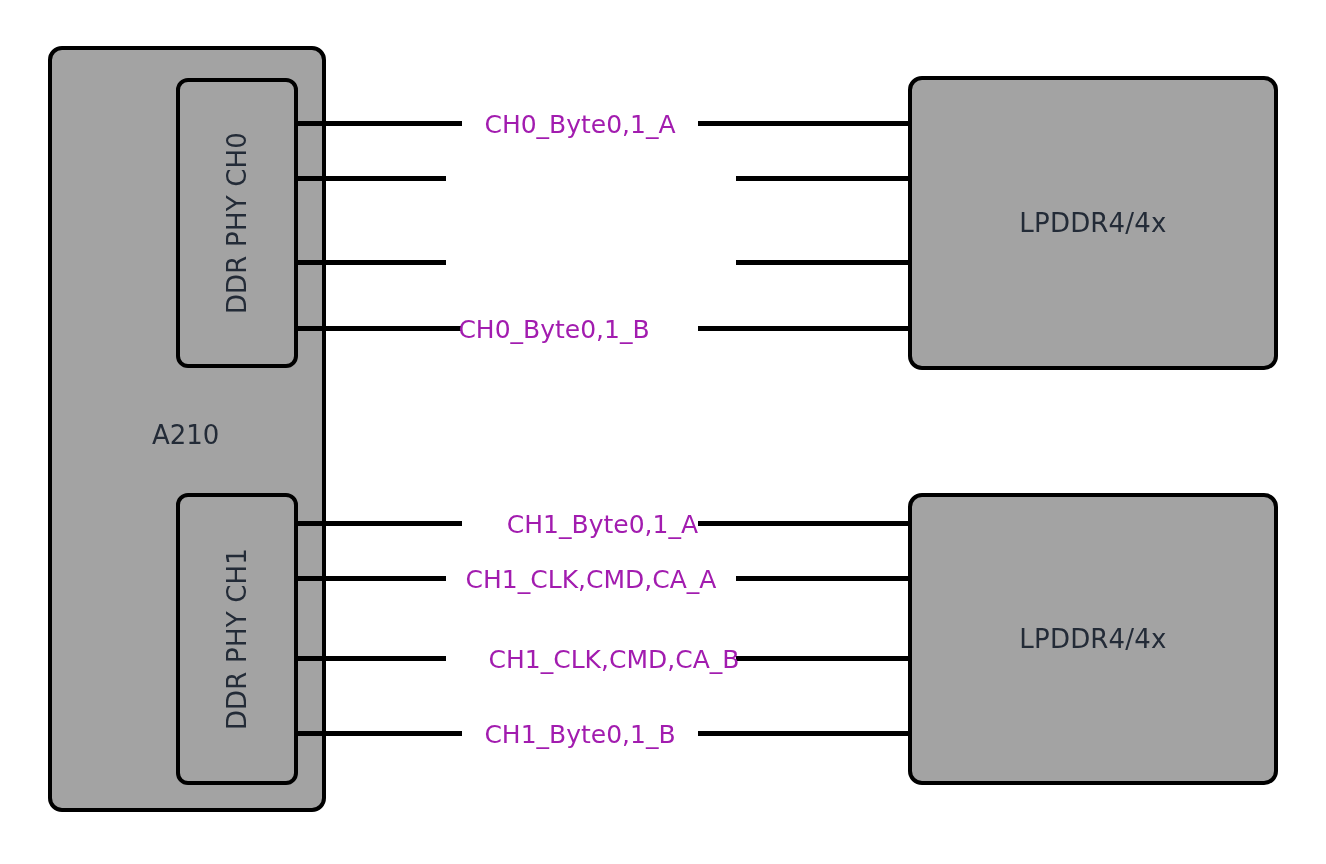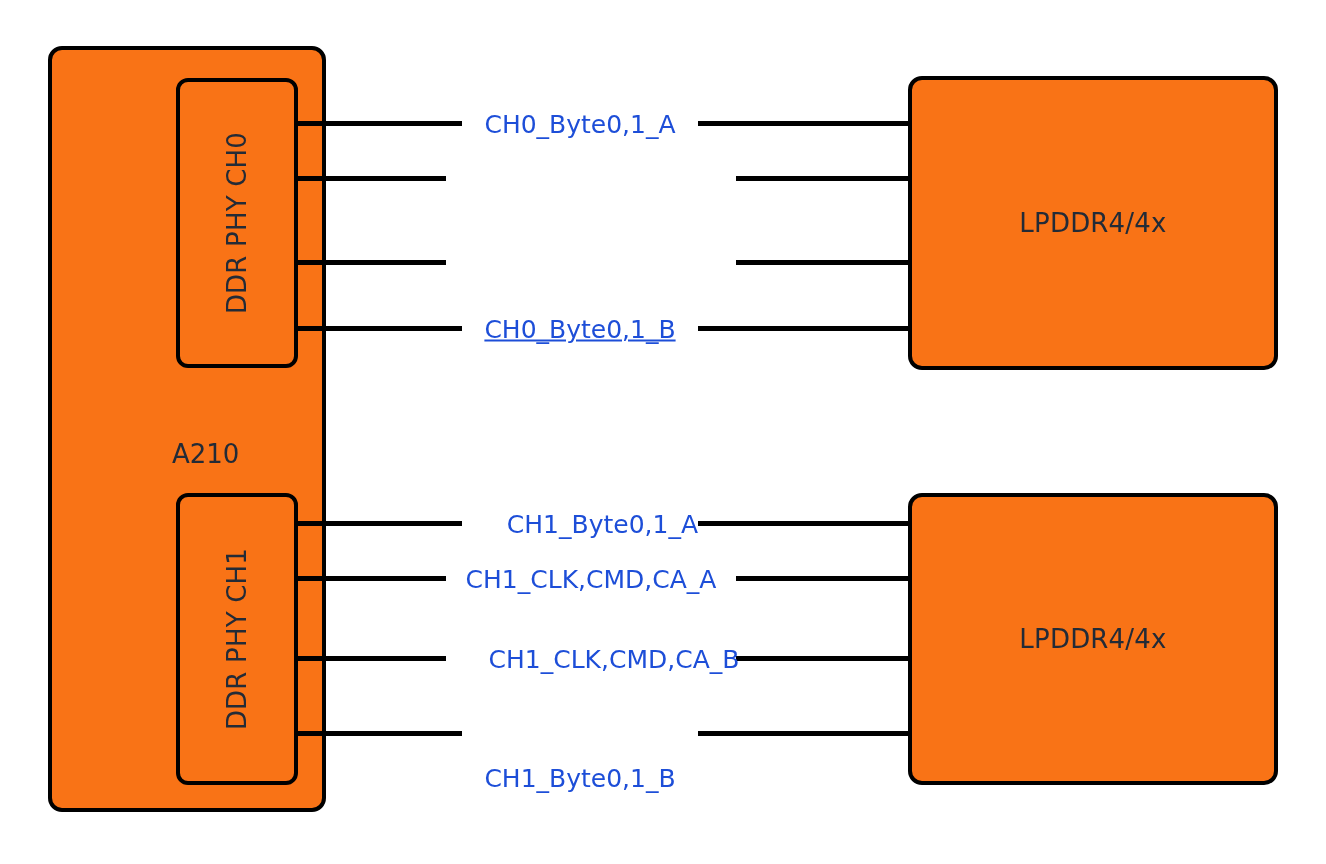--- a/index.html
+++ b/index.html
@@ -15,21 +15,21 @@
     position: relative;
     width: 1326px;
     height: 864px;
     background: #ffffff;
     overflow: hidden;
   }
 
   
   .box {
     position: absolute;
-    background: #f97316;
+    background: #a3a3a3;
     border: 4px solid #000000;
     border-radius: 14px;
     box-sizing: border-box;
   }
   .box.soc { z-index: 1; }
   .box.phy { z-index: 3; border-radius: 12px; }
   .box.mem { z-index: 3; }
 
   
   .box-label {
@@ -65,37 +65,37 @@
 
   
   .wire {
     position: absolute;
     height: 5px;
     background: #000000;
     z-index: 5;
   }
   .wire-label {
     position: absolute;
-    color: #1d4ed8;
+    color: #a21caf;
     font-size: 25px;
     white-space: nowrap;
     line-height: 1;
     text-align: center;
     transform: translateY(-50%);
     z-index: 6;
   }
 </style>
 </head>
 <body>
 
 <div id="diagram-root">
 
   <div class="box soc" style="left:48px; top:46px; width:278px; height:766px;"></div>
 
-  <div class="soc-name" style="left:152px; top:441px;margin-left:20px;">A210</div>
+  <div class="soc-name" style="left:152px; top:422px;">A210</div>
 
   <div class="box phy" style="left:176px; top:78px; width:122px; height:290px;">
     <div class="box-label vertical">DDR PHY CH0</div>
   </div>
 
   <div class="box phy" style="left:176px; top:493px; width:122px; height:292px;">
     <div class="box-label vertical">DDR PHY CH1</div>
   </div>
 
   <div class="box mem" style="left:908px; top:76px; width:370px; height:294px;">
@@ -110,32 +110,32 @@
   <div class="wire-label" style="left:462px; top:124px; width:236px;">CH0_Byte0,1_A</div>
   <div class="wire" style="left:698px; top:121px; width:212px;"></div>
 
   <div class="wire" style="left:298px; top:176px; width:148px;"></div>
   <div class="wire" style="left:736px; top:176px; width:174px;"></div>
 
   <div class="wire" style="left:298px; top:260px; width:148px;"></div>
   <div class="wire" style="left:736px; top:260px; width:174px;"></div>
 
   <div class="wire" style="left:298px; top:326px; width:164px;"></div>
-  <div class="wire-label" style="left:462px; top:329px; width:236px;text-decoration:underline;">CH0_Byte0,1_B</div>
+  <div class="wire-label" style="left:436px; top:329px; width:236px;">CH0_Byte0,1_B</div>
   <div class="wire" style="left:698px; top:326px; width:212px;"></div>
 
   <div class="wire" style="left:298px; top:521px; width:164px;"></div>
   <div class="wire-label" style="left:462px; top:524px; width:236px;text-align:right;">CH1_Byte0,1_A</div>
   <div class="wire" style="left:698px; top:521px; width:212px;"></div>
 
   <div class="wire" style="left:298px; top:576px; width:148px;"></div>
   <div class="wire-label" style="left:446px; top:579px; width:290px;">CH1_CLK,CMD,CA_A</div>
   <div class="wire" style="left:736px; top:576px; width:174px;"></div>
 
   <div class="wire" style="left:298px; top:656px; width:148px;"></div>
   <div class="wire-label" style="left:469px; top:659px; width:290px;">CH1_CLK,CMD,CA_B</div>
   <div class="wire" style="left:736px; top:656px; width:174px;"></div>
 
   <div class="wire" style="left:298px; top:731px; width:164px;"></div>
-  <div class="wire-label" style="left:462px; top:778px; width:236px;">CH1_Byte0,1_B</div>
+  <div class="wire-label" style="left:462px; top:734px; width:236px;">CH1_Byte0,1_B</div>
   <div class="wire" style="left:698px; top:731px; width:212px;"></div>
 
 </div>
 
 </body></html>

